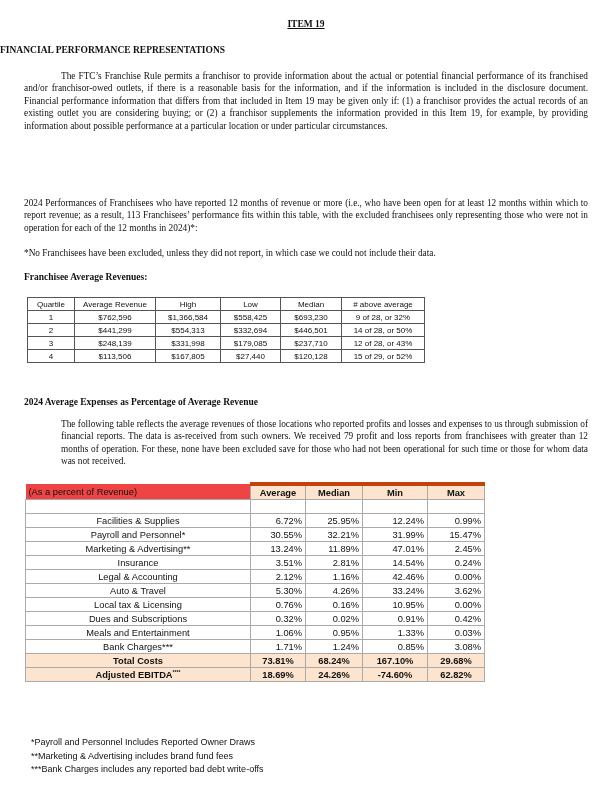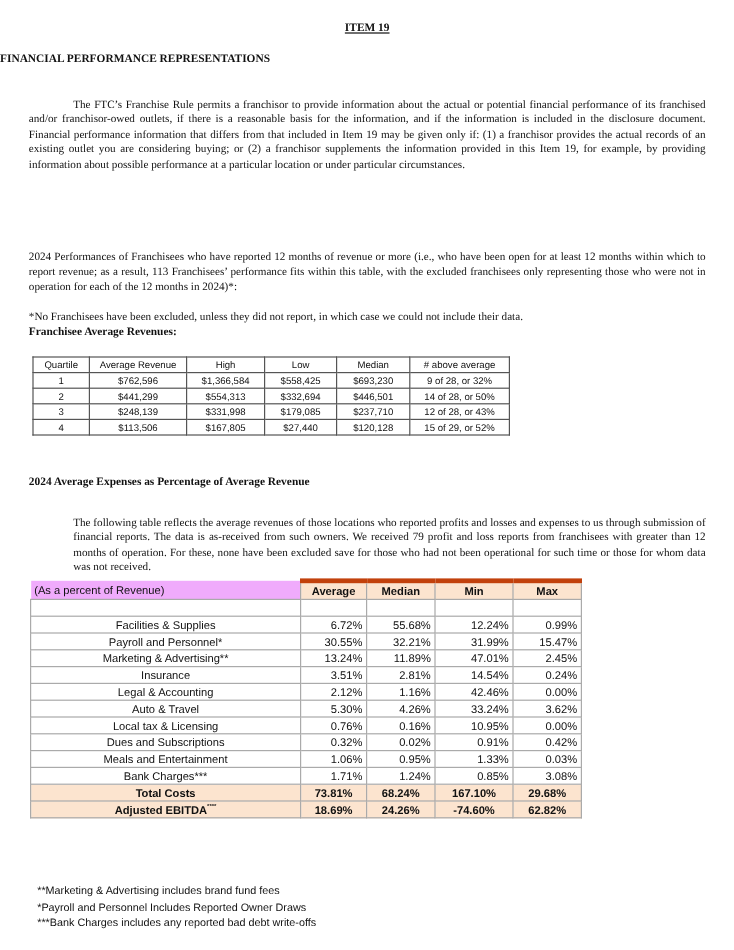--- a/index.html
+++ b/index.html
@@ -2,21 +2,21 @@
 <html><head>
   <meta charset="utf-8">
   <style>
     html, body { margin: 0; padding: 0; background: #ffffff; }
     body { width: 612px; height: 792px; position: relative; overflow: hidden; color: #111; }
     .serif { font-family: "Liberation Serif", "DejaVu Serif", serif; }
     .sans { font-family: "Liberation Sans", "DejaVu Sans", sans-serif; }
     .abs { position: absolute; }
     .title { top: 19px; left: 0; width: 612px; text-align: center; font-size: 9.5px; font-weight: bold; text-decoration: underline; }
     .subtitle { top: 45px; left: 0; width: 612px; text-align: left; font-size: 9.5px; font-weight: bold; }
-    .para { font-size: 9.3px; line-height: 12.4px; text-align: justify; margin-top: 12px; }
+    .para { font-size: 9.3px; line-height: 12.4px; text-align: justify; }
     .p1 { top: 70px; left: 24px; width: 564px; text-indent: 37px; }
     .p2 { top: 197px; left: 24px; width: 564px; }
     .p3 { top: 247px; left: 24px; width: 564px; }
     .h-sec { font-size: 9.5px; font-weight: bold; }
     .h1 { top: 272px; left: 24px; }
     .h2 { top: 397px; left: 24px; }
     .p4 { top: 418px; left: 61px; width: 527px; }
 
     table { border-collapse: collapse; }
     .qtable { top: 297px; left: 27px; font-size: 8px; }
@@ -30,21 +30,21 @@
 
     .etable { top: 482px; left: 25px; font-size: 9.3px; }
     .etable td { height: 13px; line-height: 12px; padding: 0 3px; border-left: 1px solid #aaa; border-right: 1px solid #aaa; border-bottom: 1px solid #aaa; }
     .etable td.lbl { width: 218px; text-align: center; }
     .etable td.num { text-align: right; }
     .etable .w1 { width: 48px; }
     .etable .w2 { width: 50px; }
     .etable .w3 { width: 58px; }
     .etable .w4 { width: 50px; }
     .etable tr.head td { font-weight: bold; text-align: center; background: #fce4cf; border-top: 4px solid #c2410c; }
-    .etable tr.head td.caption { background: #f0abfc; border-left: none; border-top: none; text-align: left; font-weight: normal; border-bottom: 1px solid #aaa; }
+    .etable tr.head td.caption { background: #ef4444; border-left: none; border-top: none; text-align: left; font-weight: normal; border-bottom: 1px solid #aaa; }
     .etable tr.total td { background: #fce4cf; font-weight: bold; text-align: center; }
     .etable tr.total td.num { text-align: center; }
     .etable sup { font-size: 5px; vertical-align: top; line-height: 6px; }
     .footnotes { top: 736px; left: 31px; font-size: 9px; line-height: 13.5px; }
   </style>
 </head>
 <body>
 
 <div class="abs serif title">ITEM 19</div>
 <div class="abs serif subtitle">FINANCIAL PERFORMANCE REPRESENTATIONS</div>
@@ -113,21 +113,21 @@
   <tr>
     <td class="lbl"></td>
         <td></td>
         <td></td>
         <td></td>
         <td></td>
   </tr>
   <tr>
     <td class="lbl">Facilities &amp; Supplies</td>
     <td class="num">6.72%</td>
-    <td class="num">55.68%</td>
+    <td class="num">25.95%</td>
     <td class="num">12.24%</td>
     <td class="num">0.99%</td>
   </tr>
   <tr>
     <td class="lbl">Payroll and Personnel*</td>
     <td class="num">30.55%</td>
     <td class="num">32.21%</td>
     <td class="num">31.99%</td>
     <td class="num">15.47%</td>
   </tr>
@@ -198,16 +198,16 @@
     <td class="lbl"><span>Adjusted EBITDA</span><sup>****</sup></td>
     <td class="num">18.69%</td>
     <td class="num">24.26%</td>
     <td class="num">-74.60%</td>
     <td class="num">62.82%</td>
   </tr>
 </tbody>
   </table>
 
 <div class="abs sans footnotes">
+  <div>*Payroll and Personnel Includes Reported Owner Draws</div>
   <div>**Marketing &amp; Advertising includes brand fund fees</div>
-  <div>*Payroll and Personnel Includes Reported Owner Draws</div>
   <div>***Bank Charges includes any reported bad debt write-offs</div>
 </div>
 
 </body></html>

